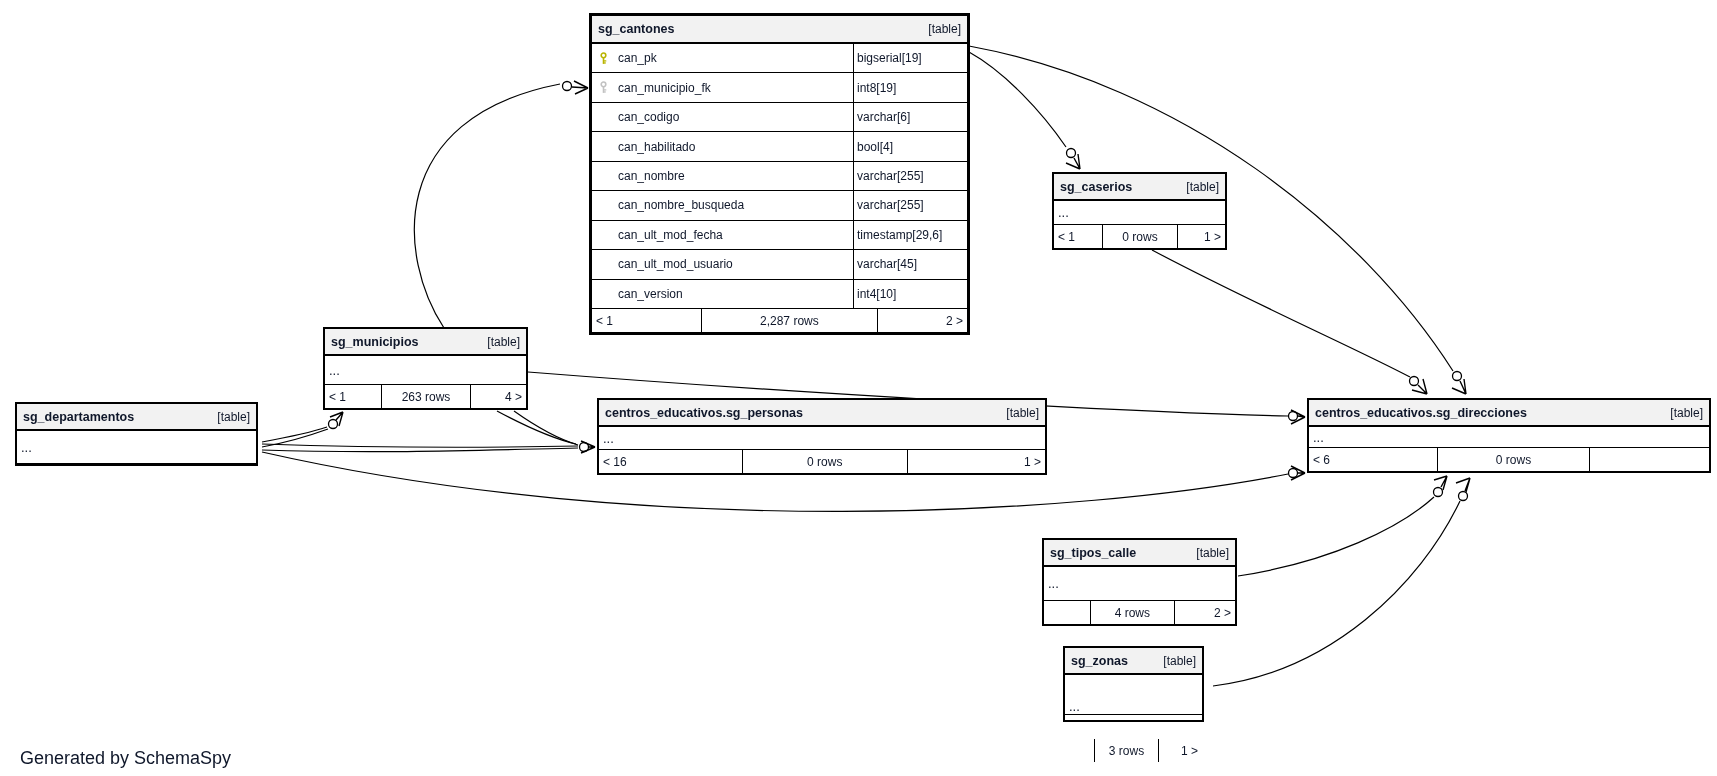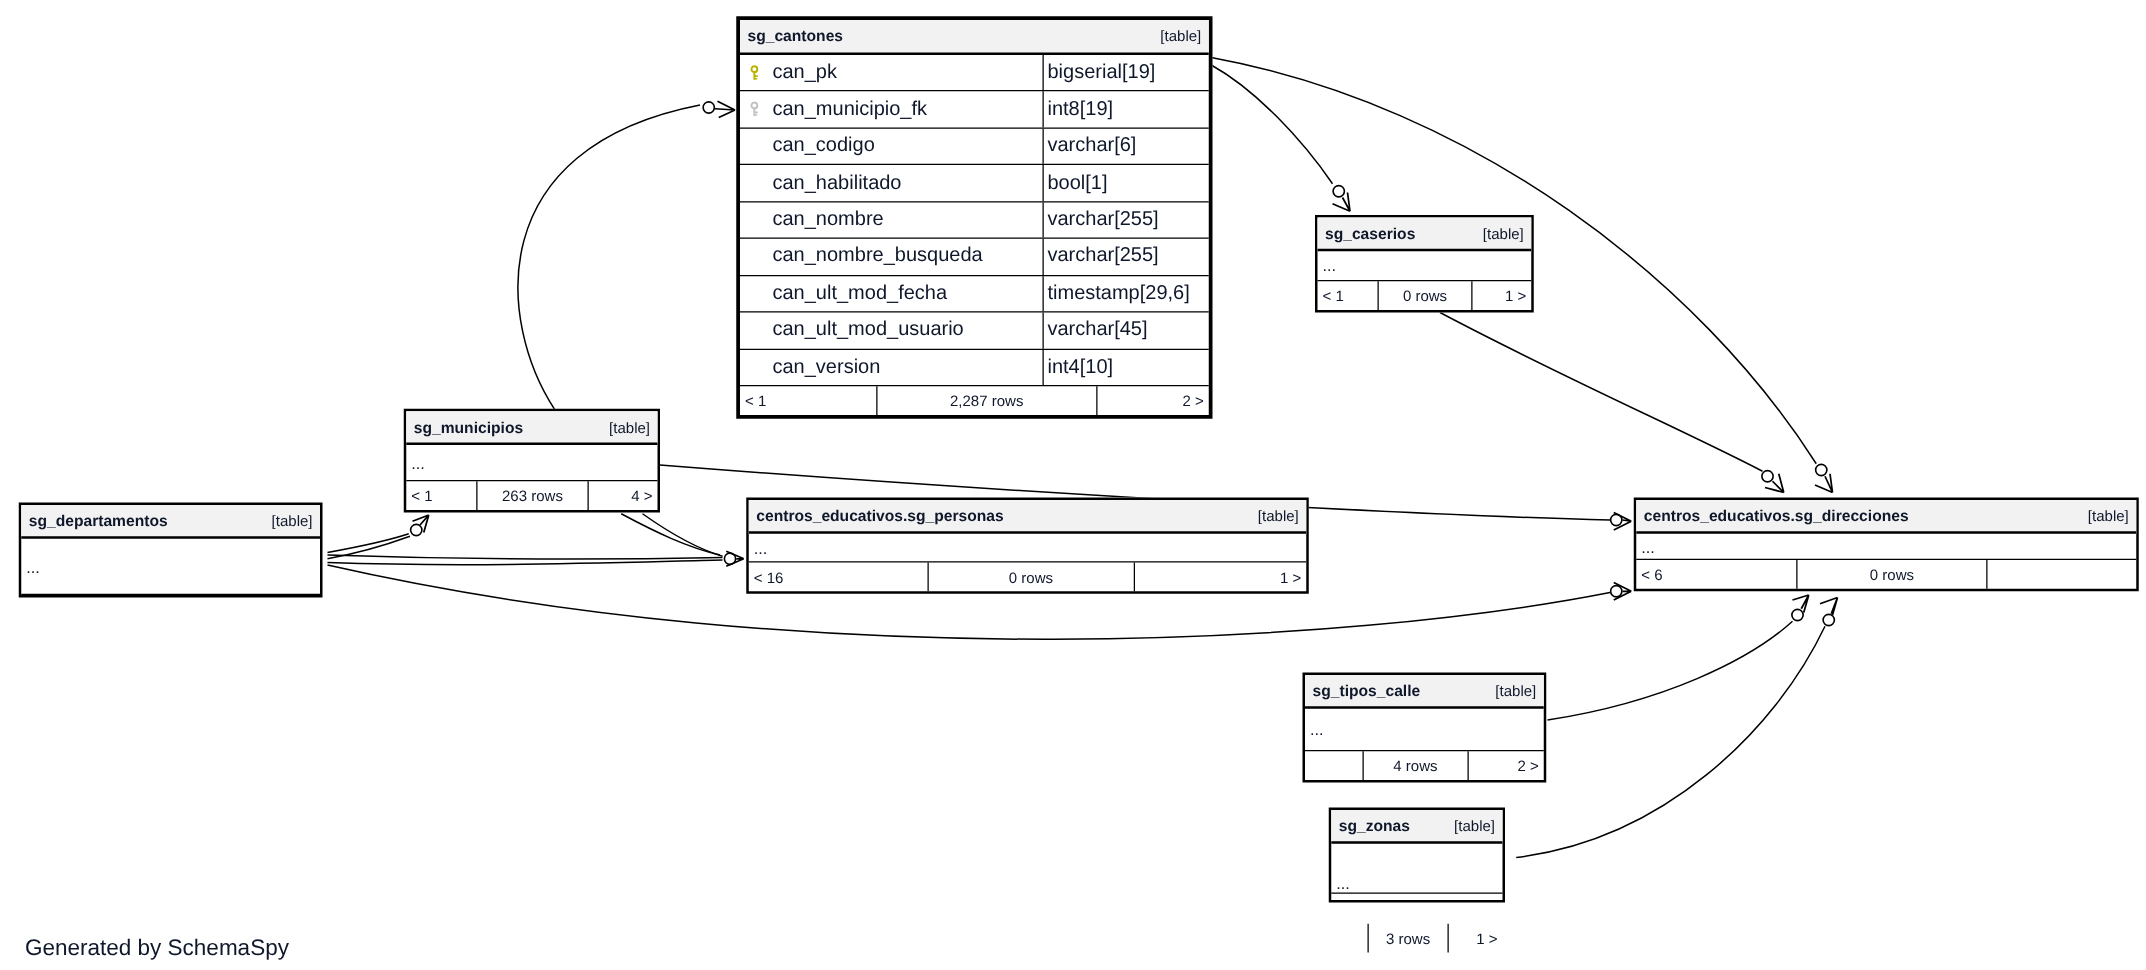--- a/index.html
+++ b/index.html
@@ -26,41 +26,41 @@
   .tfoot{display:flex;flex:0 0 23px;font-size:12px;}
   .fc{height:100%;display:flex;align-items:center;box-sizing:border-box;white-space:nowrap;}
   .fc1{width:28%;justify-content:flex-start;padding-left:4px;}
   .fc2{width:44%;justify-content:center;}
   .fc3{width:28%;justify-content:flex-end;padding-right:4px;border-left:1px solid #000;}
   .fc2{border-left:1px solid #000;}
 
   
   .col-row{
     display:flex;align-items:center;flex:1;border-bottom:1px solid #000;
-    font-size:16px;
+    font-size:12px;
   }
   .col-row:last-of-type{border-bottom:1px solid #000;justify-content:flex-end;}
   .key-icon{width:15px;margin:0 6px 0 5px;display:flex;align-items:center;}
   .key-icon svg{display:block;}
   .key-none{visibility:hidden;}
   .key-primary{color:#b9b400;}
   .key-foreign{color:#c2c2c2;}
   .col-name{flex:1;white-space:nowrap;}
   .col-type{
-    width:133px;border-left:1px solid #000;align-self:stretch;display:flex;
+    width:114px;border-left:1px solid #000;align-self:stretch;display:flex;
     align-items:center;padding-left:3px;box-sizing:border-box;white-space:nowrap;
   }
 
   
   #t-cantones{left:589px;top:13px;width:381px;height:322px;border-width:3px;}
   #t-cantones .thead{flex:0 0 26px;}
   #t-cantones .fc1{width:29%;} #t-cantones .fc2{width:47%;} #t-cantones .fc3{width:24%;}
   #t-caserios{left:1052px;top:172px;width:175px;height:78px;}
   #t-municipios{left:323px;top:327px;width:205px;height:83px;}
-  #t-departamentos{left:15px;top:402px;width:243px;height:76px;}
+  #t-departamentos{left:15px;top:402px;width:243px;height:64px;}
   #t-personas{left:597px;top:398px;width:450px;height:77px;}
   #t-personas .fc1{width:32%;} #t-personas .fc2{width:37%;} #t-personas .fc3{width:31%;}
   #t-direcciones{left:1307px;top:398px;width:404px;height:75px;}
   #t-direcciones .fc1{width:32%;} #t-direcciones .fc2{width:38%;} #t-direcciones .fc3{width:30%;}
   #t-tipos-calle{left:1042px;top:538px;width:195px;height:88px;}
   #t-tipos-calle .fc1{width:24%;} #t-tipos-calle .fc2{width:44%;} #t-tipos-calle .fc3{width:32%;}
   #t-zonas{left:1063px;top:646px;width:141px;height:76px;gap:24px;}
   #t-zonas .fc1{width:21%;} #t-zonas .fc2{width:47%;} #t-zonas .fc3{width:32%;}
 
   .generator-note{
@@ -191,21 +191,21 @@
   <div class="col-row">
     <span class="key-icon key-none">
       <svg viewBox="0 0 14 14" width="13" height="13">
         <circle cx="7" cy="3.6" r="2.5" fill="none" stroke="currentColor" stroke-width="1.7"></circle>
         <line x1="7" y1="6.1" x2="7" y2="12.8" stroke="currentColor" stroke-width="1.7"></line>
         <line x1="7" y1="9.6" x2="10" y2="9.6" stroke="currentColor" stroke-width="1.4"></line>
         <line x1="7" y1="11.8" x2="9.5" y2="11.8" stroke="currentColor" stroke-width="1.4"></line>
       </svg>
     </span>
     <span class="col-name">can_habilitado</span>
-    <span class="col-type">bool[1]</span>
+    <span class="col-type">bool[4]</span>
   </div>
 
   <div class="col-row">
     <span class="key-icon key-none">
       <svg viewBox="0 0 14 14" width="13" height="13">
         <circle cx="7" cy="3.6" r="2.5" fill="none" stroke="currentColor" stroke-width="1.7"></circle>
         <line x1="7" y1="6.1" x2="7" y2="12.8" stroke="currentColor" stroke-width="1.7"></line>
         <line x1="7" y1="9.6" x2="10" y2="9.6" stroke="currentColor" stroke-width="1.4"></line>
         <line x1="7" y1="11.8" x2="9.5" y2="11.8" stroke="currentColor" stroke-width="1.4"></line>
       </svg>

